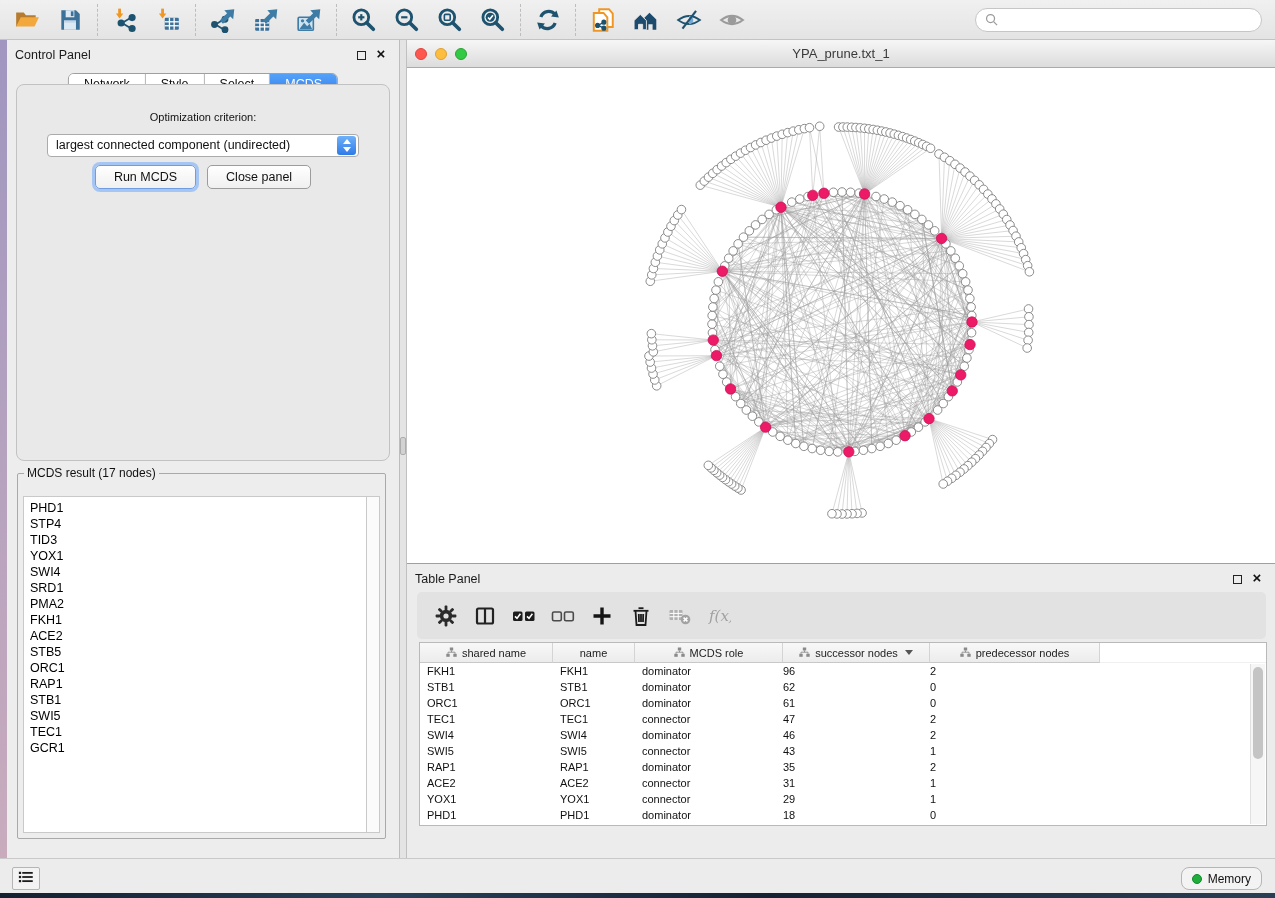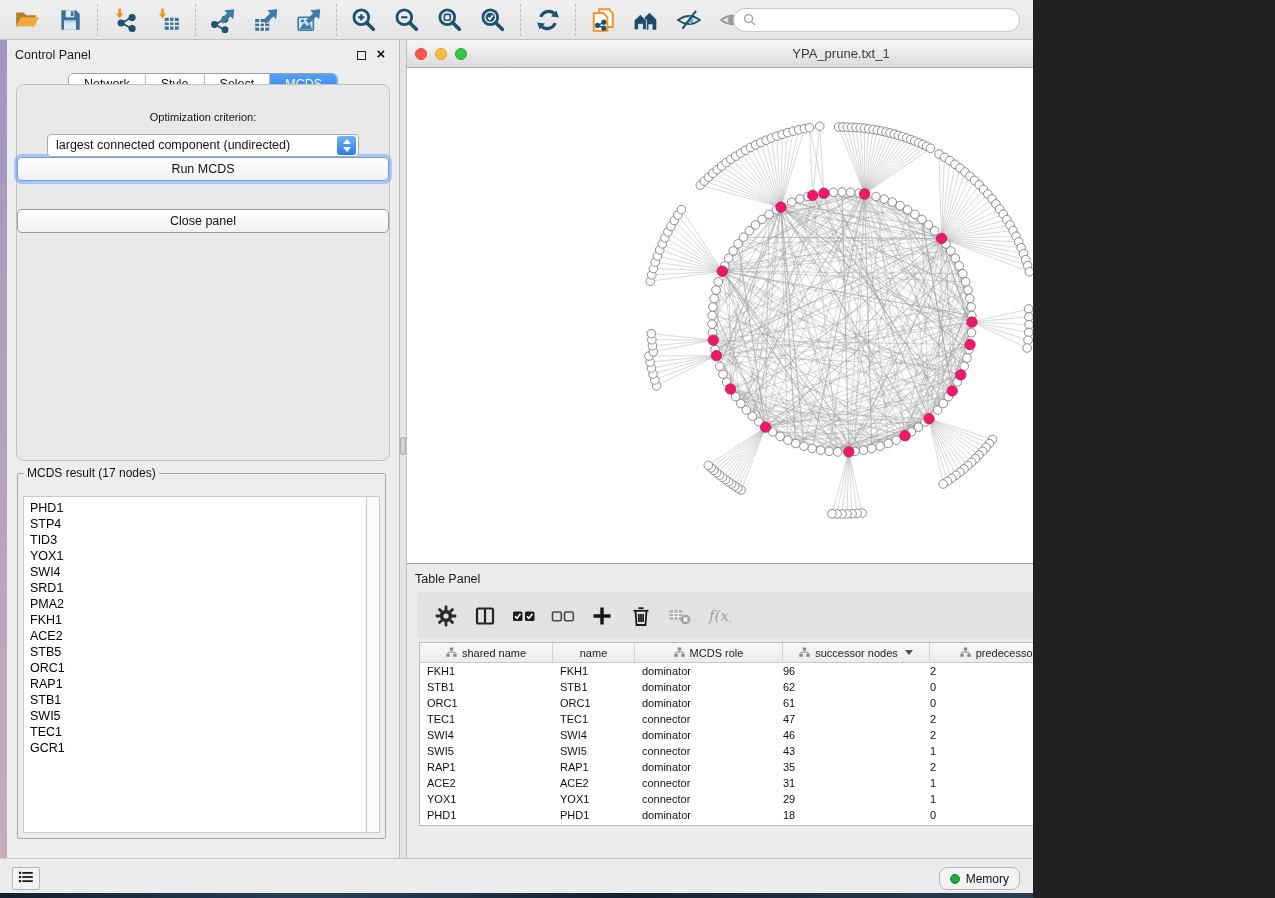--- a/index.html
+++ b/index.html
@@ -1,17 +1,17 @@
 <!DOCTYPE html>
 <html><head>
 <meta charset="utf-8">
 <style>
   * { margin:0; padding:0; box-sizing:border-box; }
   body { font-family:"Liberation Sans","DejaVu Sans",sans-serif; background:#222; }
-  .screen { position:relative; width:1033px; height:898px; overflow:hidden; background:#ececec; }
+  .screen { position:relative; width:1275px; height:898px; overflow:hidden; background:#ececec; }
 
   
   .desk-left { position:absolute; left:0; top:40px; width:7px; height:818px;
     background:linear-gradient(180deg,#a096c0 0%,#b3a1bf 45%,#c9abbd 100%); }
   .desk-bottom { position:absolute; left:0; bottom:0; width:100%; height:5px;
     background:linear-gradient(90deg,#13202f,#27405a 30%,#152232 60%,#2a3f55); }
 
   
   .toolbar { position:absolute; left:0; top:0; width:100%; height:40px;
     background:linear-gradient(#f0f0f0,#e4e4e4); border-bottom:1px solid #c3c3c3;
@@ -54,21 +54,21 @@
   .criterion-select { position:relative; margin:11px auto 0; width:312px; height:23px;
     background:#fff; border:1px solid #ababab; border-radius:4px; cursor:pointer; }
   .criterion-select .sel-text { display:block; padding-left:8px; line-height:21px;
     font-size:12.5px; color:#111; }
   .sel-stepper { position:absolute; right:2px; top:1px; width:19px; height:19px;
     border-radius:3px; background:linear-gradient(#6fb1f9,#2e7be8); }
   .sel-stepper i { position:absolute; left:50%; transform:translateX(-50%);
     width:0; height:0; border-left:4px solid transparent; border-right:4px solid transparent; }
   .sel-stepper .up { top:3px; border-bottom:5px solid #fff; }
   .sel-stepper .down { bottom:3px; border-top:5px solid #fff; }
-  .cp-buttons { margin-top:0; display:flex; justify-content:center; gap:28px;flex-direction:column; }
+  .cp-buttons { margin-top:8px; display:flex; justify-content:center; gap:11px; }
   .btn { height:24px; padding:0 18px; font-size:12.5px; font-family:inherit;
     background:linear-gradient(#ffffff,#f0f0f0); border:1px solid #9c9c9c;
     border-radius:5px; cursor:pointer; color:#111; }
   .btn.focus { box-shadow:0 0 0 3px rgba(110,170,255,.55); border-color:#6f9ddf; }
   .mcds-result { position:absolute; left:10px; right:13px; top:426px; height:373px;
     border:1px solid #a9a9a9; border-radius:2px; background:#ededed; }
   .mcds-result legend { font-size:12px; color:#111; margin-left:6px; padding:0 3px; }
   .result-list { position:absolute; left:5px; right:19px; top:16px; bottom:5px;
     background:#fff; border:1px solid #c9c9c9; border-right:none; overflow:hidden;
     font-size:12.5px; line-height:16px; padding:3px 0 0 6px; color:#000; }

